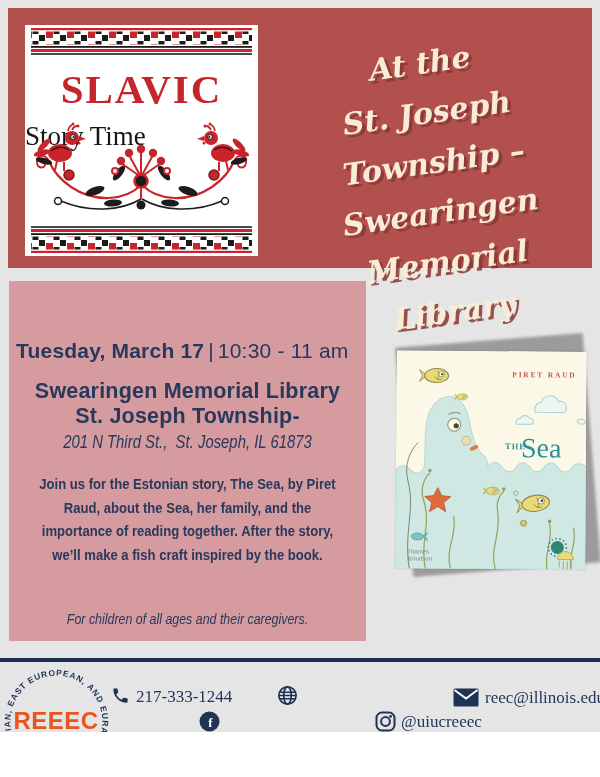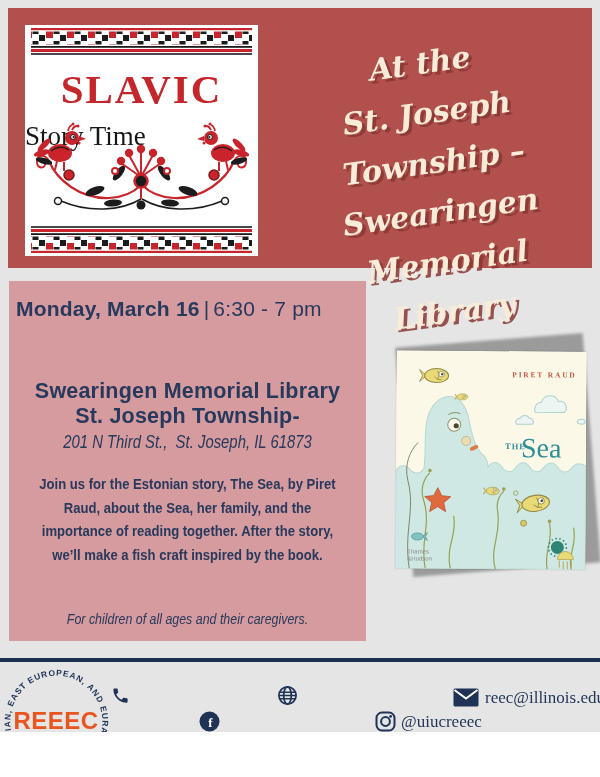--- a/index.html
+++ b/index.html
@@ -164,22 +164,22 @@
 
     <div class="script-block">
       <div>At the</div>
       <div>St. Joseph Township –</div>
       <div>Swearingen Memorial</div>
       <div>Library</div>
     </div>
   </div>
 
   <div class="details-box">
-    <div class="sched r1">
-      <span class="day">Monday, March 16</span><span class="divider">|</span><span class="time">6:30 - 7 pm</span>
+    <div class="sched r2">
+      <span class="day">Tuesday, March 17</span><span class="divider">|</span><span class="time">10:30 - 11 am</span>
     </div>
     <div class="venue">
       <div>Swearingen Memorial Library</div>
       <div>St. Joseph Township-</div>
     </div>
     <div class="address">201 N Third St.,  St. Joseph, IL 61873</div>
     <div class="desc">
       <div>Join us for the Estonian story, The Sea, by Piret</div>
       <div>Raud, about the Sea, her family, and the</div>
       <div>importance of reading together. After the story,</div>
@@ -271,20 +271,21 @@
     </text>
     <text x="54" y="64" text-anchor="middle" font-family="Liberation Sans, sans-serif" font-weight="700" font-size="24" letter-spacing="0.5" fill="#e8551f">REEEC</text>
     <g transform="translate(43,72)">
       <path d="M0,0 h22 v8.5 h-5.5 v13 h5.5 v8.5 h-22 v-8.5 h5.5 v-13 h-5.5 z" fill="#e8551f" stroke="#1f3357" stroke-width="1.2"></path>
     </g>
   </svg>
 
   <svg class="icon" style="left:111px;top:686px;" width="19" height="19" viewBox="0 0 24 24">
     <path fill="#1f3357" d="M6.62 10.79c1.44 2.83 3.76 5.14 6.59 6.59l2.2-2.2c.27-.27.67-.36 1.02-.24 1.12.37 2.33.57 3.57.57.55 0 1 .45 1 1V20c0 .55-.45 1-1 1-9.39 0-17-7.61-17-17 0-.55.45-1 1-1h3.5c.55 0 1 .45 1 1 0 1.25.2 2.45.57 3.57.11.35.03.74-.25 1.02l-2.2 2.2z"></path>
   </svg>
+  <div class="contact" style="left:136px;top:687px;">217-333-1244</div>
 
   <svg class="icon" style="left:277px;top:685px;" width="21" height="21" viewBox="0 0 22 22">
     <g stroke="#1f3357" fill="none" stroke-width="1.8">
       <circle cx="11" cy="11" r="9"></circle>
       <ellipse cx="11" cy="11" rx="4" ry="9"></ellipse>
       <path d="M2.8,7.5 h16.4 M2,11 h18 M2.8,14.5 h16.4" stroke-width="1.6"></path>
     </g>
   </svg>
 
   <svg class="icon" style="left:453px;top:688px;" width="26" height="19" viewBox="0 0 26 19">

